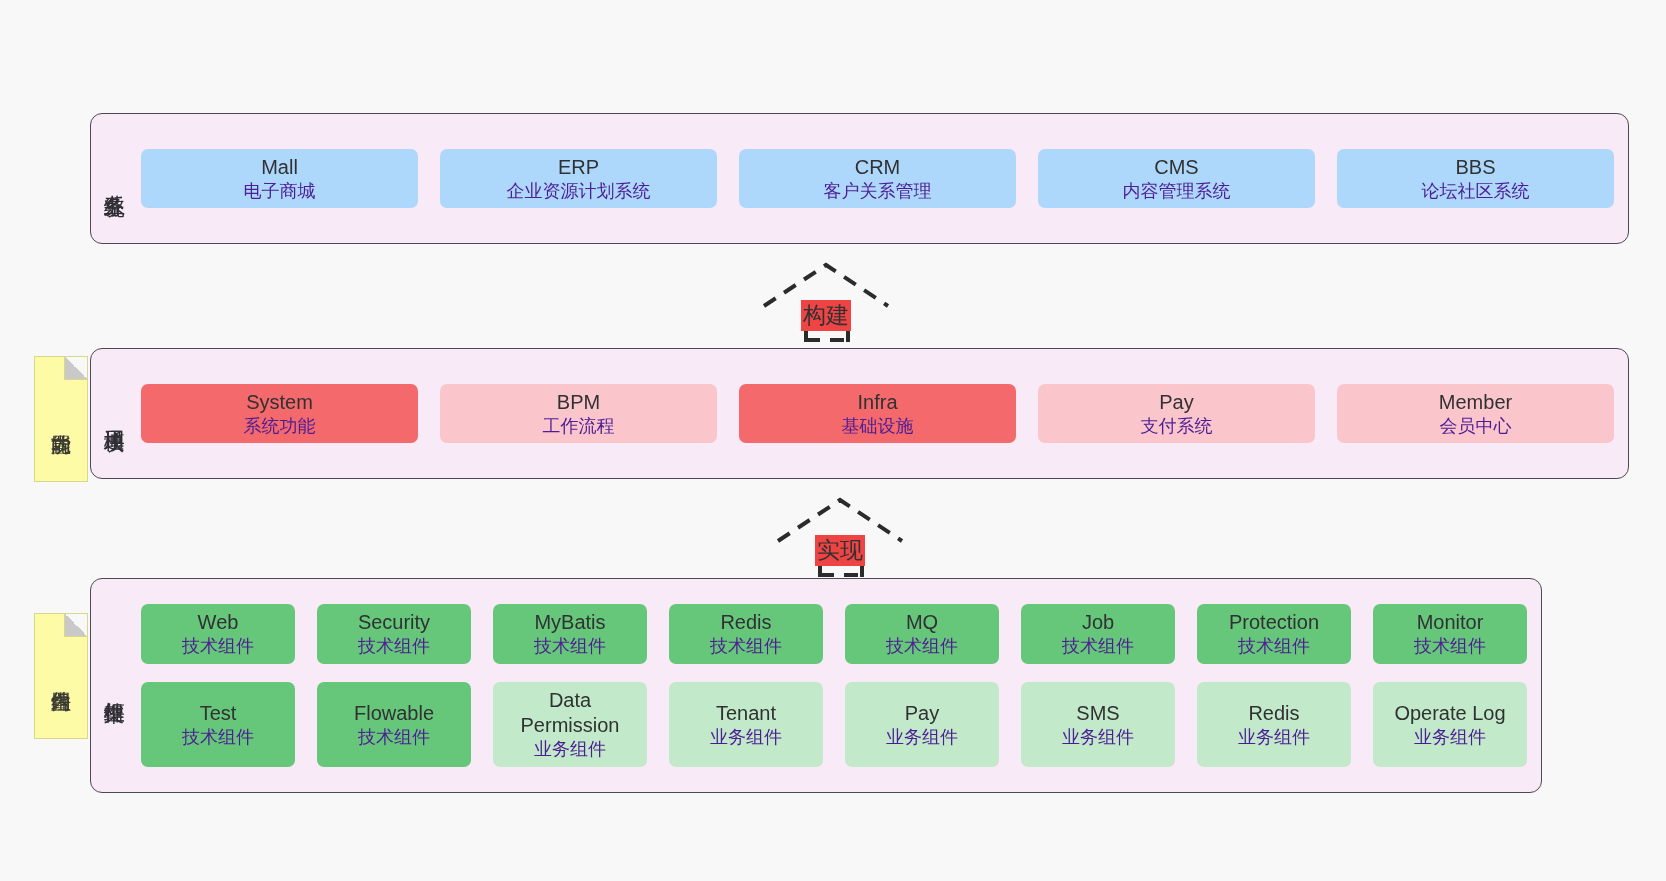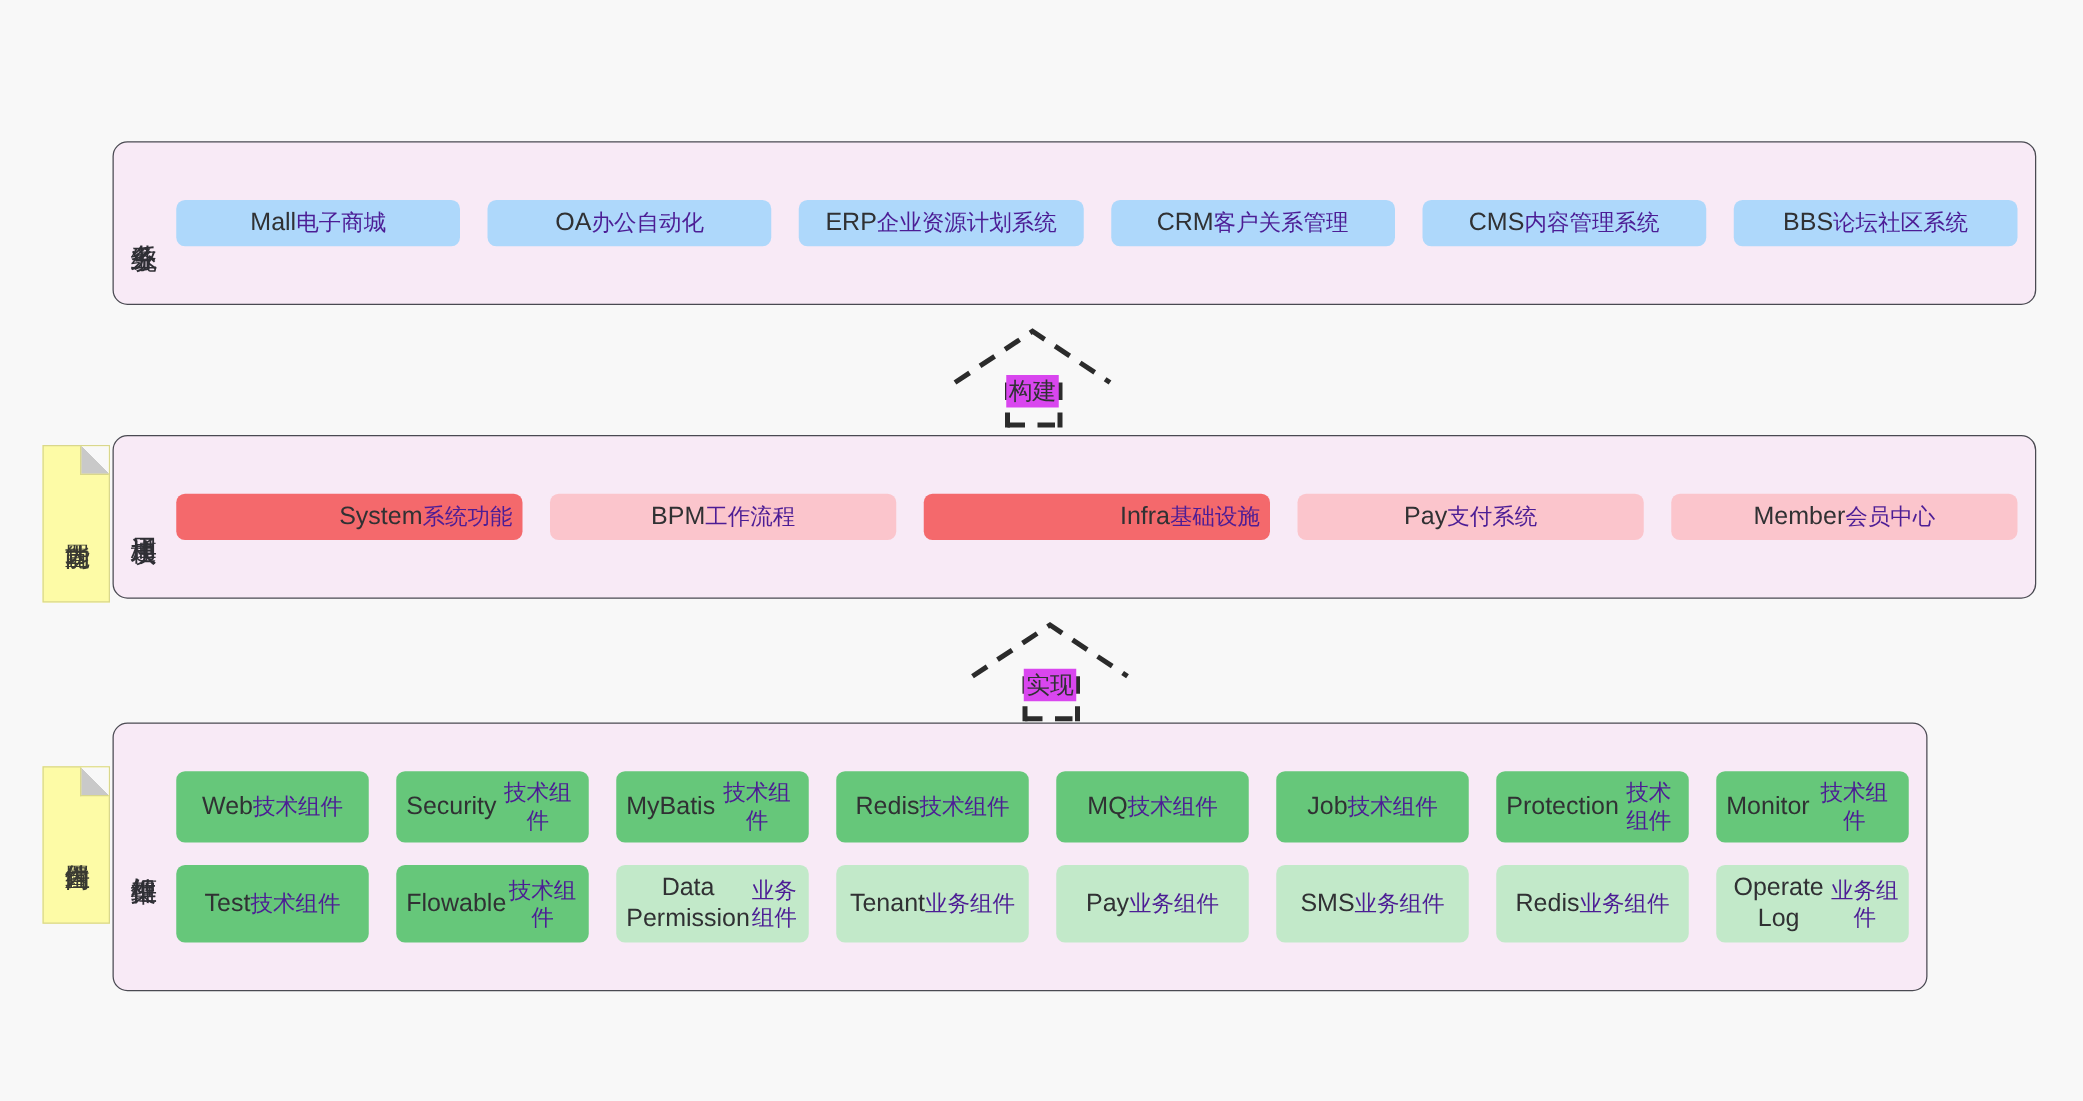--- a/index.html
+++ b/index.html
@@ -58,21 +58,21 @@
     display: flex;
     gap: 22px;
     justify-content: space-between;
   }
 
   
   .card {
     flex: 1 1 0;
     border-radius: 7px;
     display: flex;
-    flex-direction: row;
+    flex-direction: column;
     align-items: center;
     justify-content: center;
     text-align: center;
     box-sizing: border-box;
     padding: 6px 8px;
     line-height: 1.26;
   }
   .card .title {
     font-size: 20px;
     color: #303133;
@@ -119,45 +119,41 @@
   }
 
   
   .connector {
     position: absolute;
     pointer-events: none;
   }
   .connector svg { display: block; overflow: visible; }
   .connector .conn-label {
     position: absolute;
-    font-size: 19px;
+    font-size: 23px;
     color: #303133;
-    background: #d946ef;
+    background: #ef4444;
     padding: 0 2px;
     white-space: nowrap;
     left: 50%;
     transform: translateX(-50%);
     top: 38px;
     font-family: Liberation Serif, serif;
   }
 </style>
 </head>
 <body>
 
 <div class="layer" id="layer-business" style="left:90px; top:113px; width:1539px; height:131px;">
   <div class="layer-title">业务系统</div>
   <div class="layer-body">
     <div class="row">
       <div class="card blue">
         <div class="title">Mall</div>
         <div class="sub">电子商城</div>
-      </div>
-      <div class="card blue">
-        <div class="title">OA</div>
-        <div class="sub">办公自动化</div>
       </div>
       <div class="card blue">
         <div class="title">ERP</div>
         <div class="sub">企业资源计划系统</div>
       </div>
       <div class="card blue">
         <div class="title">CRM</div>
         <div class="sub">客户关系管理</div>
       </div>
       <div class="card blue">

